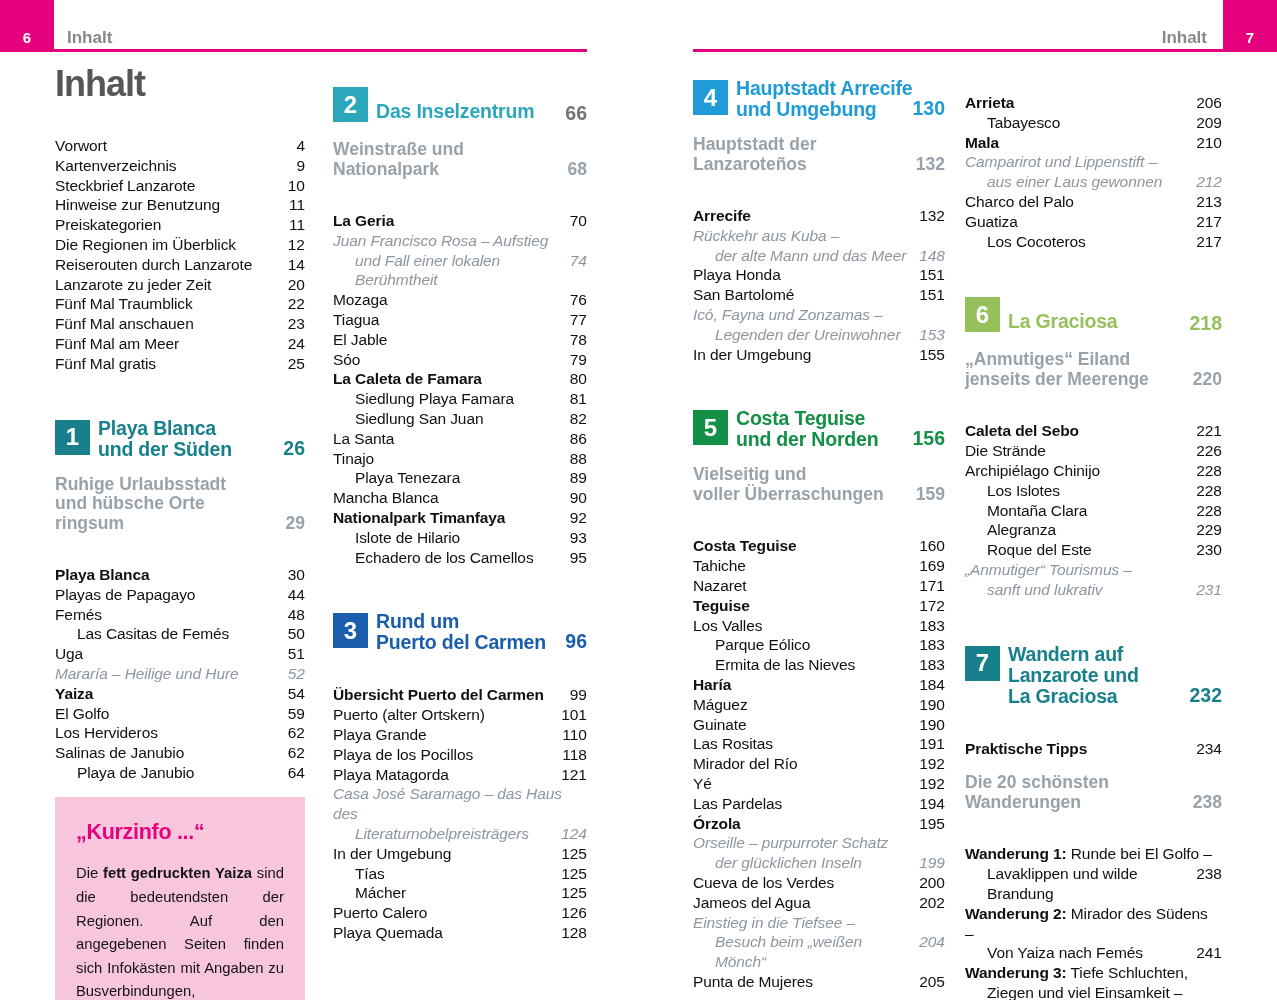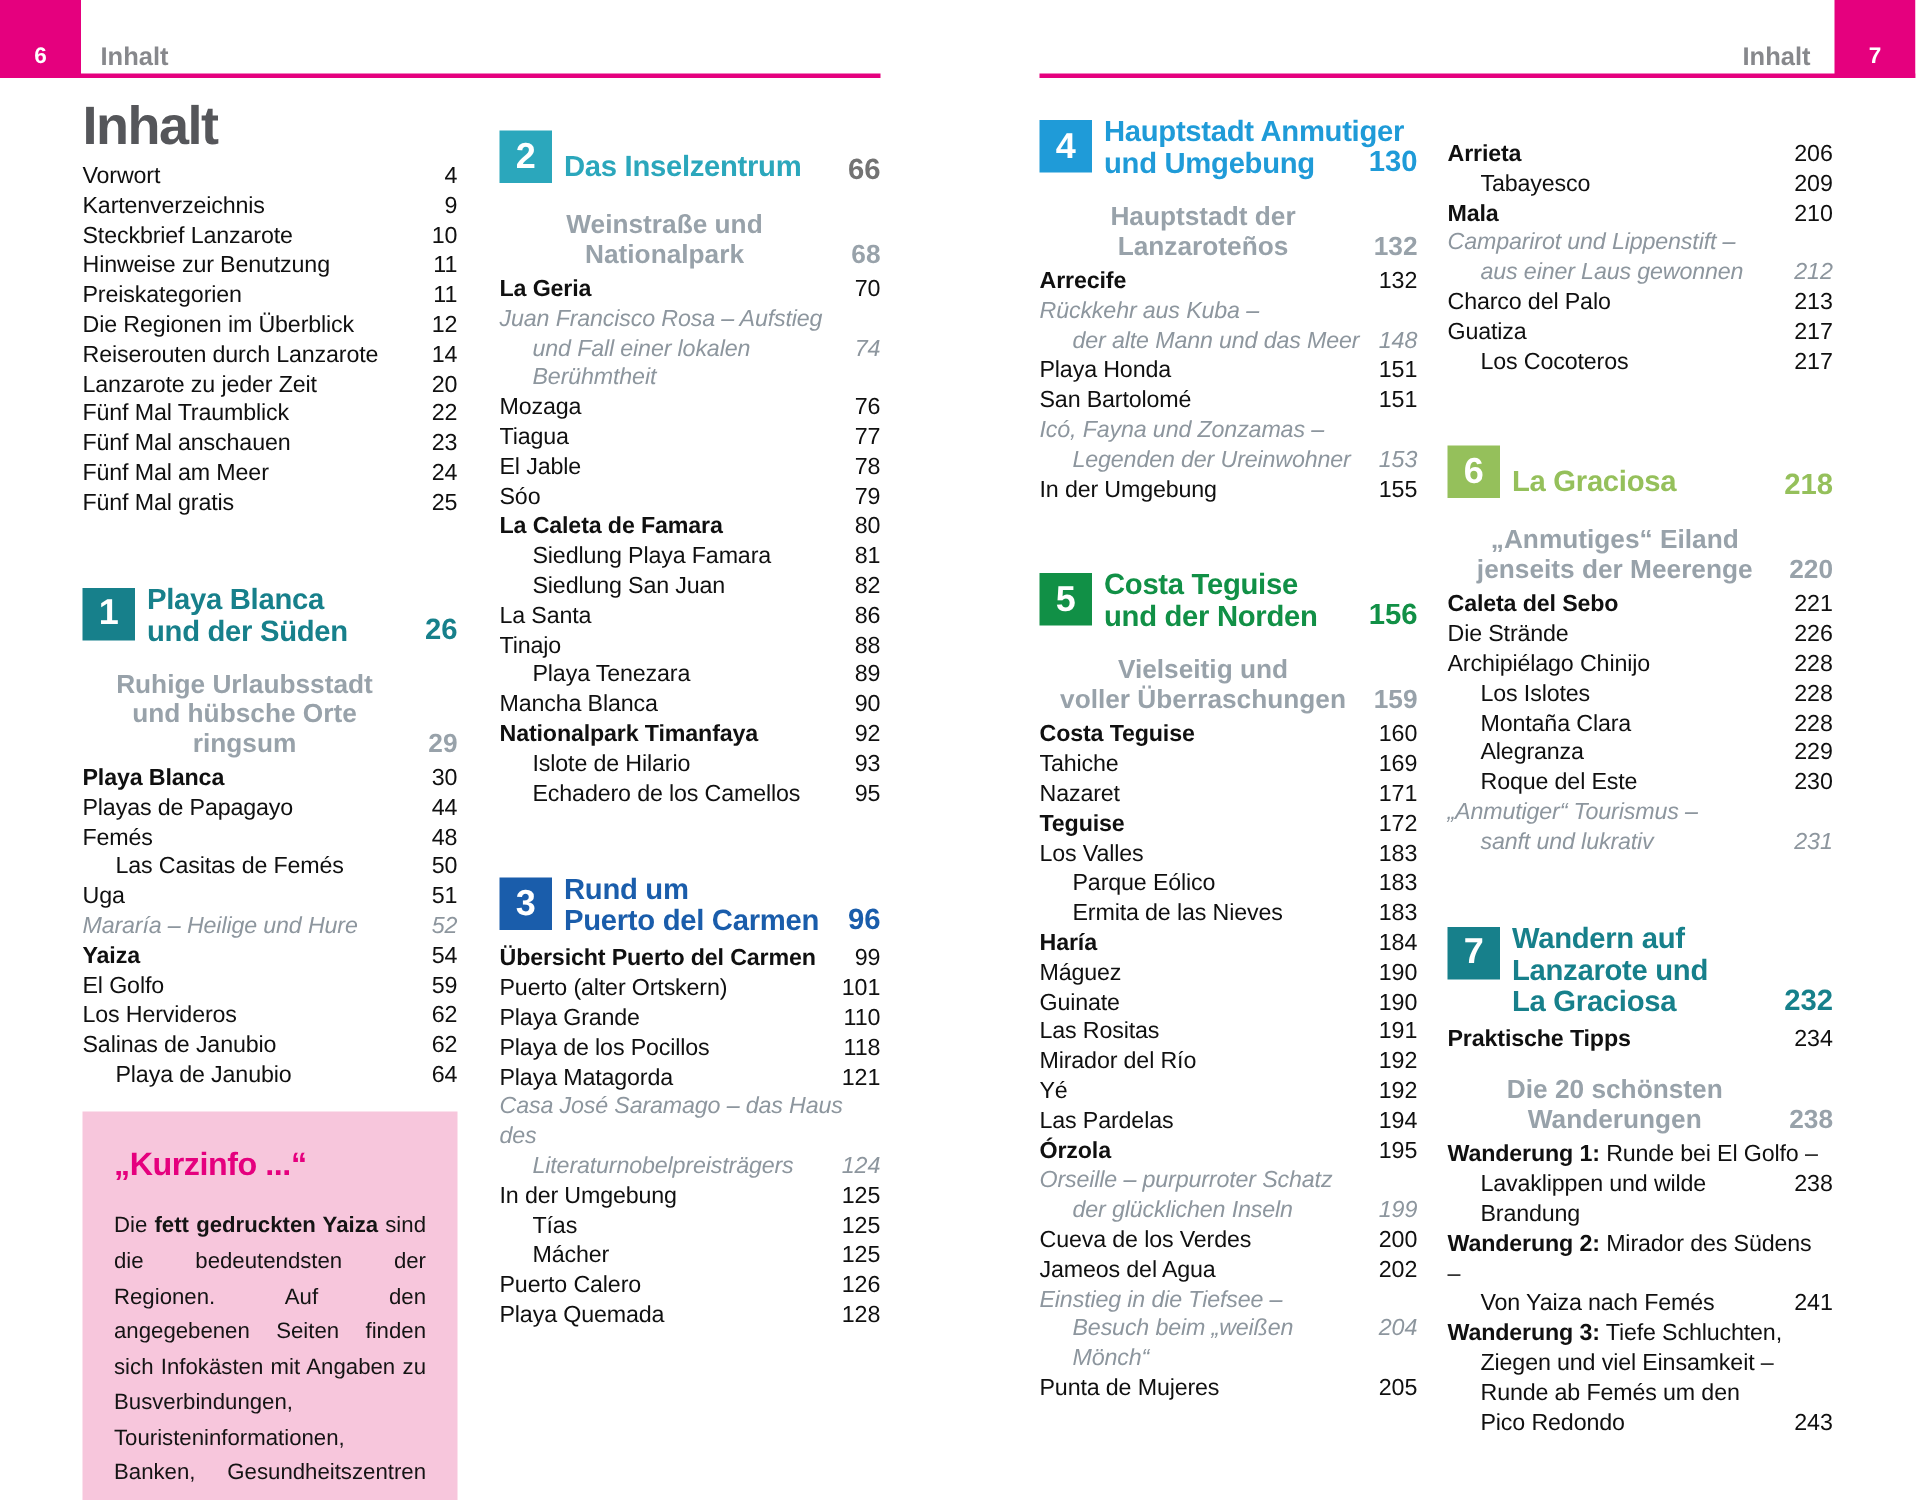--- a/index.html
+++ b/index.html
@@ -27,24 +27,24 @@
   
   .col{position:absolute;}
   .col1{left:55px;top:60px;width:250px;}
   .col2{left:333px;top:85px;width:254px;}
   .col3{left:693px;top:78px;width:252px;}
   .col4{left:965px;top:93px;width:257px;}
 
   
   .b-title{font-size:36px;font-weight:bold;color:#55565a;letter-spacing:-1px;
     line-height:40px;margin:4px 0 0 0;}
-  .b-rows{margin-top:4px;}
+  .b-rows{margin-top:32px;}
   .b-section{margin-top:44px;position:relative;padding-left:43px;min-height:40px;}
   .b-subtitle{margin-top:15px;position:relative;font-size:17.5px;font-weight:bold;
-    color:#98a2aa;line-height:19.5px;padding-right:34px;text-align:center;}
+    color:#98a2aa;line-height:19.5px;padding-right:34px;}
   .b-infobox{margin-top:14px;}
   .col > .b-rows:first-child, .col > .b-section:first-child{margin-top:0;}
 
   
   .sec-box{position:absolute;left:0;top:2px;width:35px;height:35px;
     display:flex;align-items:center;justify-content:center;}
   .sec-num{color:#fff;font-weight:bold;font-size:24px;line-height:1;}
   .sec-head{display:flex;flex-direction:column;justify-content:flex-end;
     min-height:37px;font-size:19.5px;font-weight:bold;line-height:21px;letter-spacing:-0.2px;}
   .sec-pg{position:absolute;right:0;bottom:1px;font-size:19.5px;font-weight:bold;line-height:21px;}
@@ -345,21 +345,21 @@
           <span class="pg">128</span>
         </div>
       </div>
     </div>
   <div class="col col3">
       <div class="b-section">
         <div class="sec-box" style="background: rgb(31, 155, 216);">
           <span class="sec-num">4</span>
         </div>
         <div class="sec-head" style="color: rgb(31, 155, 216);">
-          <div class="sec-line">Hauptstadt Anmutiger</div>
+          <div class="sec-line">Hauptstadt Arrecife</div>
           <div class="sec-line">und Umgebung</div>
         </div>
         <span class="sec-pg" style="color: rgb(31, 155, 216);">130</span>
       </div>
       <div class="b-subtitle">
         <div class="sub-line">Hauptstadt der Lanzaroteños</div>
         <span class="sub-pg">132</span>
       </div>
       <div class="b-rows">
         <div class="row bold">

